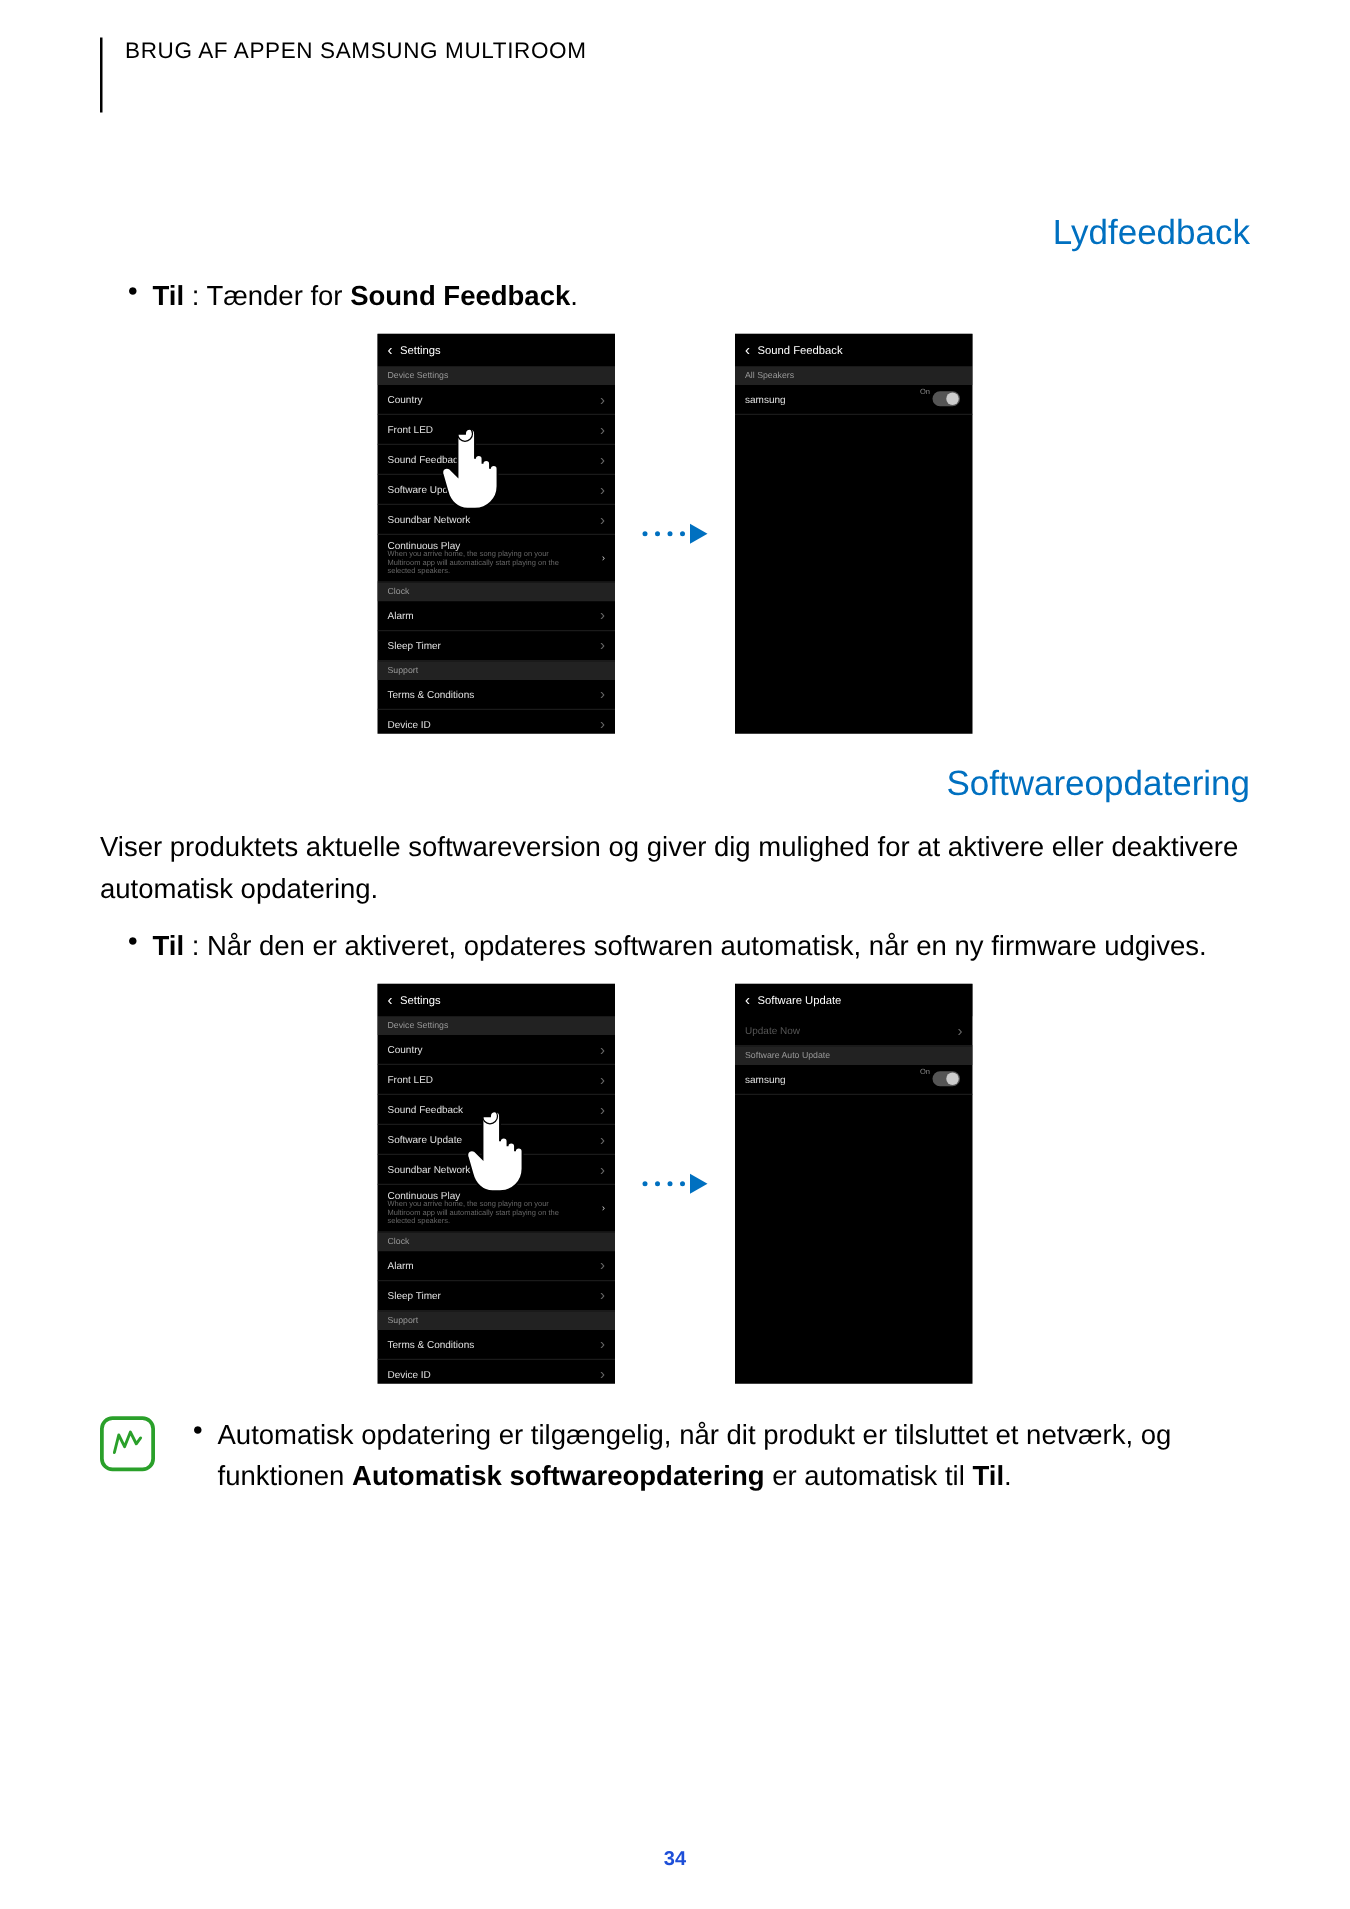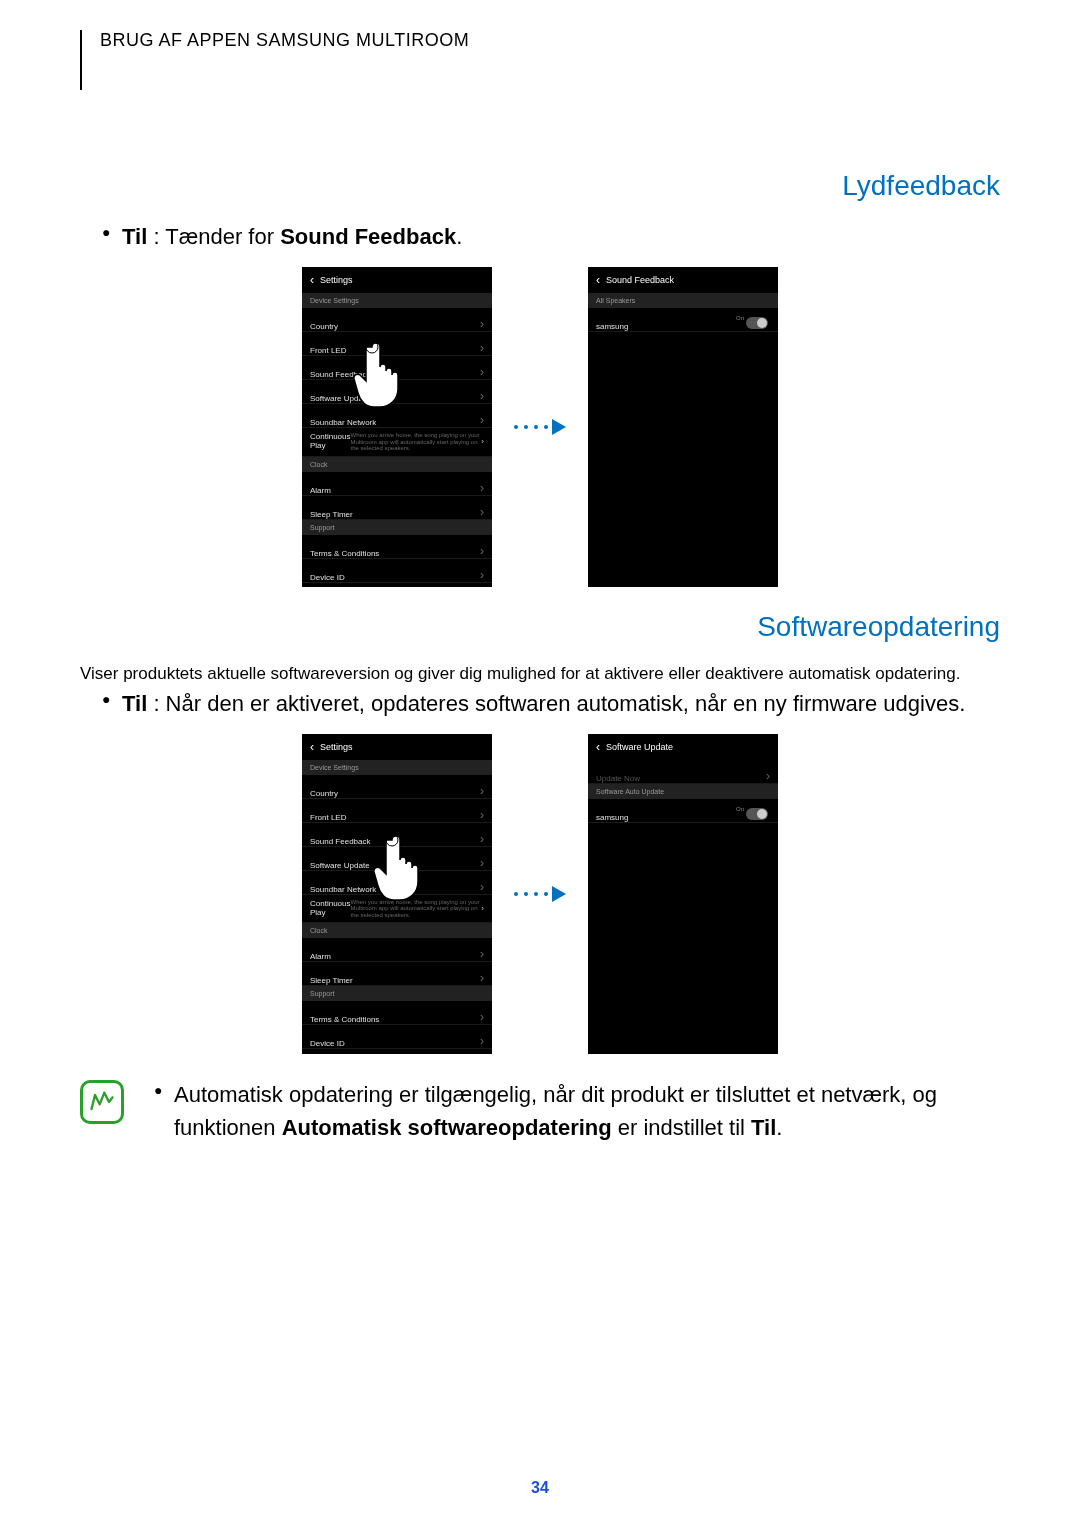--- a/index.html
+++ b/index.html
@@ -48,23 +48,23 @@
   }
   ul.bullets li::before {
     content: "●";
     position: absolute;
     left: 0;
     top: 2px;
     font-size: 14px;
   }
   .bold { font-weight: 700; }
   p.body-text {
-    font-size: 17px;
+    font-size: 22px;
     line-height: 1.5;
-    margin-bottom: 0;
+    margin-bottom: 13px;
   }
   .screenshot-row {
     display: flex;
     justify-content: center;
     align-items: center;
     gap: 20px;
     margin: 10px 0 24px 0;
   }
   .phone {
     width: 190px;
@@ -87,21 +87,21 @@
   .phone-header .back { margin-right: 6px; font-size: 12px; }
   .subheader {
     background: #222;
     color: #999;
     font-size: 7px;
     padding: 4px 8px;
   }
   .row-item {
     display: flex;
     justify-content: space-between;
-    align-items: flex-end;
+    align-items: center;
     height: 24px;
     padding: 0 8px;
     border-bottom: 1px solid #1a1a1a;
     color: #e0e0e0;
     font-size: 8px;
   }
   .row-item .chev { color: #666; font-size: 12px; }
   .row-item.dim { color: #555; gap: 14px; }
   .toggle {
     width: 22px; height: 12px;
@@ -144,21 +144,21 @@
     border-radius: 10px;
     display: flex; align-items: center; justify-content: center;
     color: #2aa02a;
     flex-shrink: 0;
     margin-top: 2px;
   }
   .note-icon svg { width: 28px; height: 28px; }
   .note-row ul.bullets { margin-bottom: 0; padding-left: 10px; }
   .note-row ul.bullets li { font-size: 22px; }
   .row-cp { display:flex; justify-content:space-between; align-items:center; padding:4px 8px; border-bottom:1px solid #1a1a1a;}
-  .row-cp .left{display:flex;flex-direction:row;}
+  .row-cp .left{display:flex;flex-direction:column;}
   .row-cp .title{color:#e0e0e0;font-size:8px;}
   .row-cp .sub{color:#666;font-size:6px;line-height:1.1;max-width:150px;}
   .page-num {
     position: absolute;
     bottom: 30px;
     left: 0; right: 0;
     text-align: center;
     color: #1d4ed8;
     font-weight: 700;
     font-size: 16px;
@@ -367,20 +367,20 @@
   </div>
 
   <div class="note-row">
     <div class="note-icon">
       <svg viewBox="0 0 24 24" fill="none" stroke="#2aa02a" stroke-width="2">
         <path d="M3 18 L6 6 L10 14 L14 4 L18 12 L21 8" stroke-linecap="round" stroke-linejoin="round"></path>
       </svg>
     </div>
     <ul class="bullets">
       <li>
-        <span>Automatisk opdatering er tilgængelig, når dit produkt er tilsluttet et netværk, og funktionen </span><span class="bold">Automatisk softwareopdatering</span><span> er indstillet til </span><span class="bold">Til</span><span>.</span>
+        <span>Automatisk opdatering er tilgængelig, når dit produkt er tilsluttet et netværk, og funktionen </span><span class="bold">Automatisk softwareopdatering</span><span> er automatisk til </span><span class="bold">Til</span><span>.</span>
       </li>
     </ul>
   </div>
 
 </div>
 
 <div class="page-num">34</div>
 
 </body></html>

